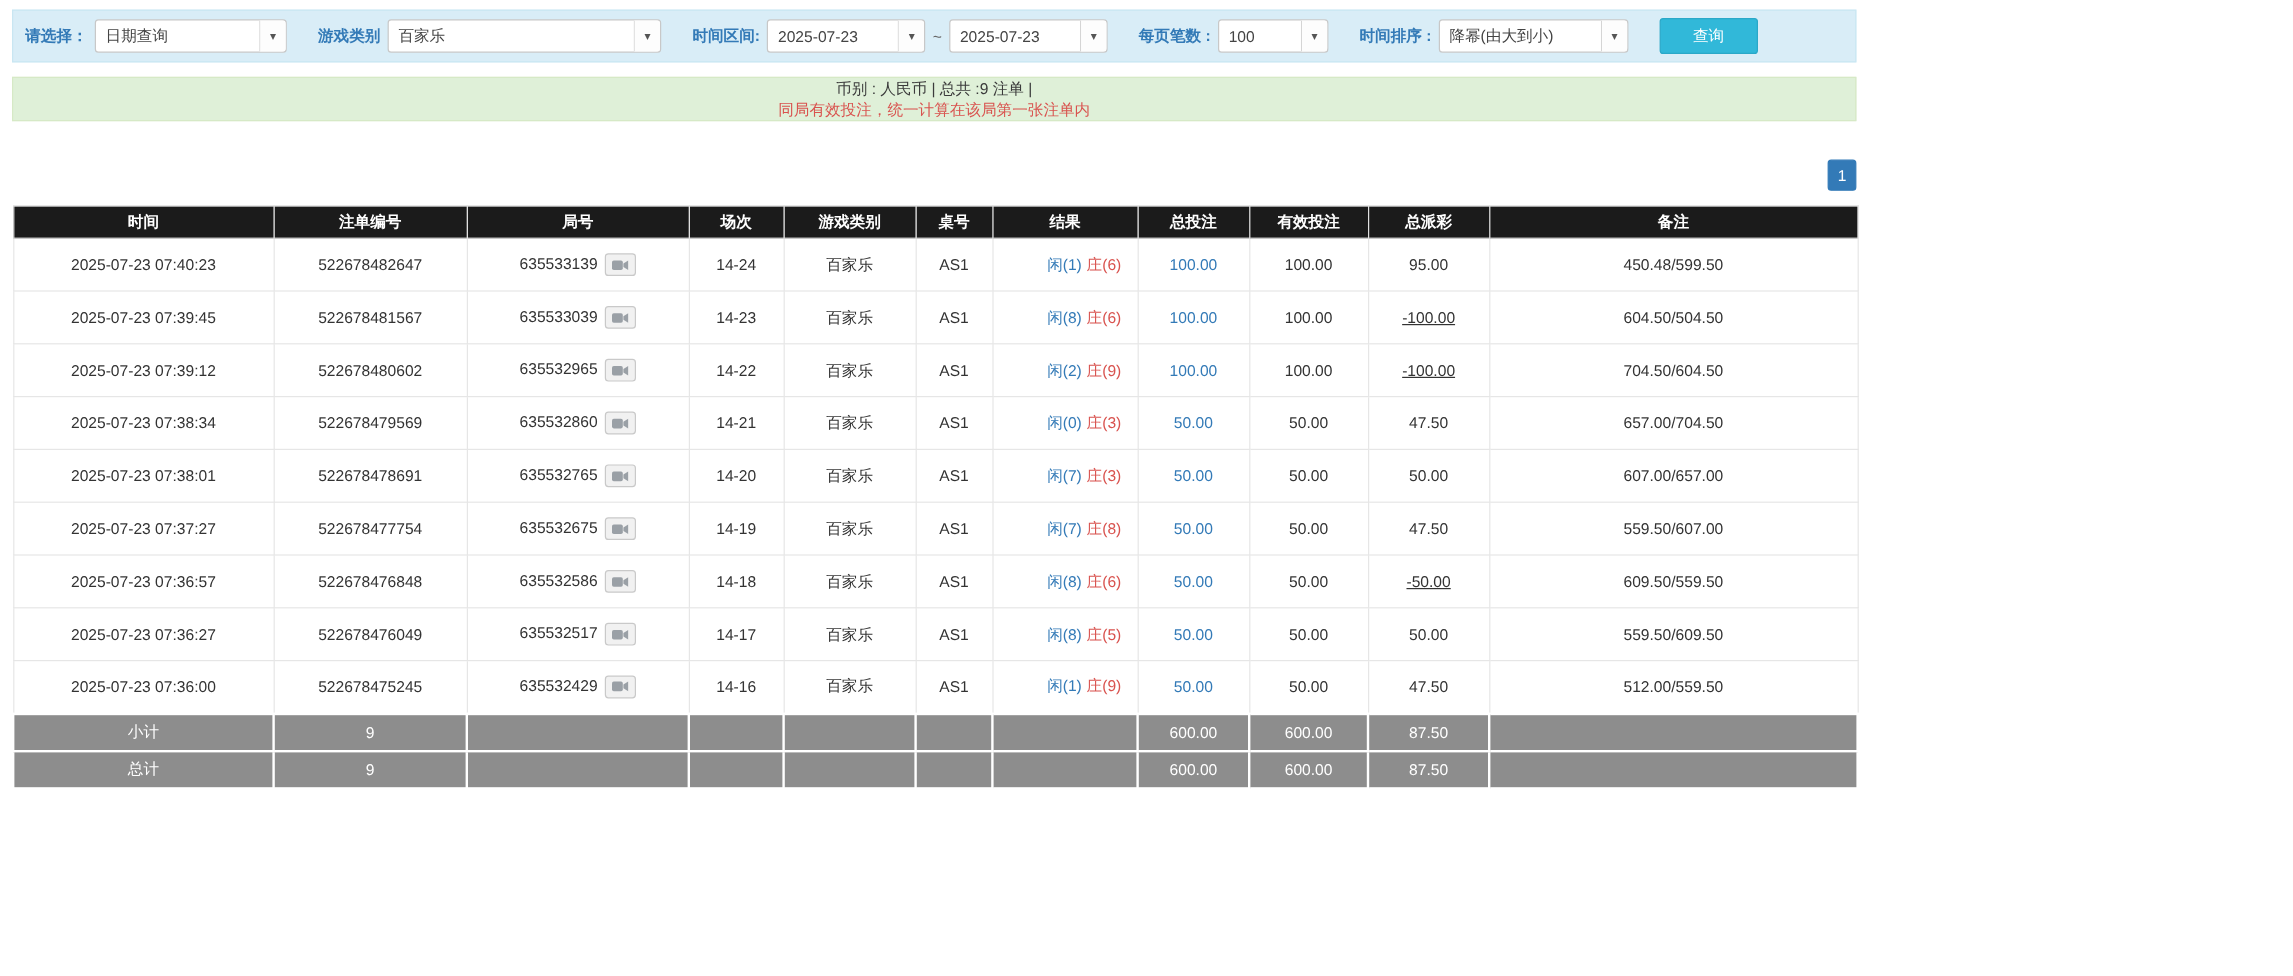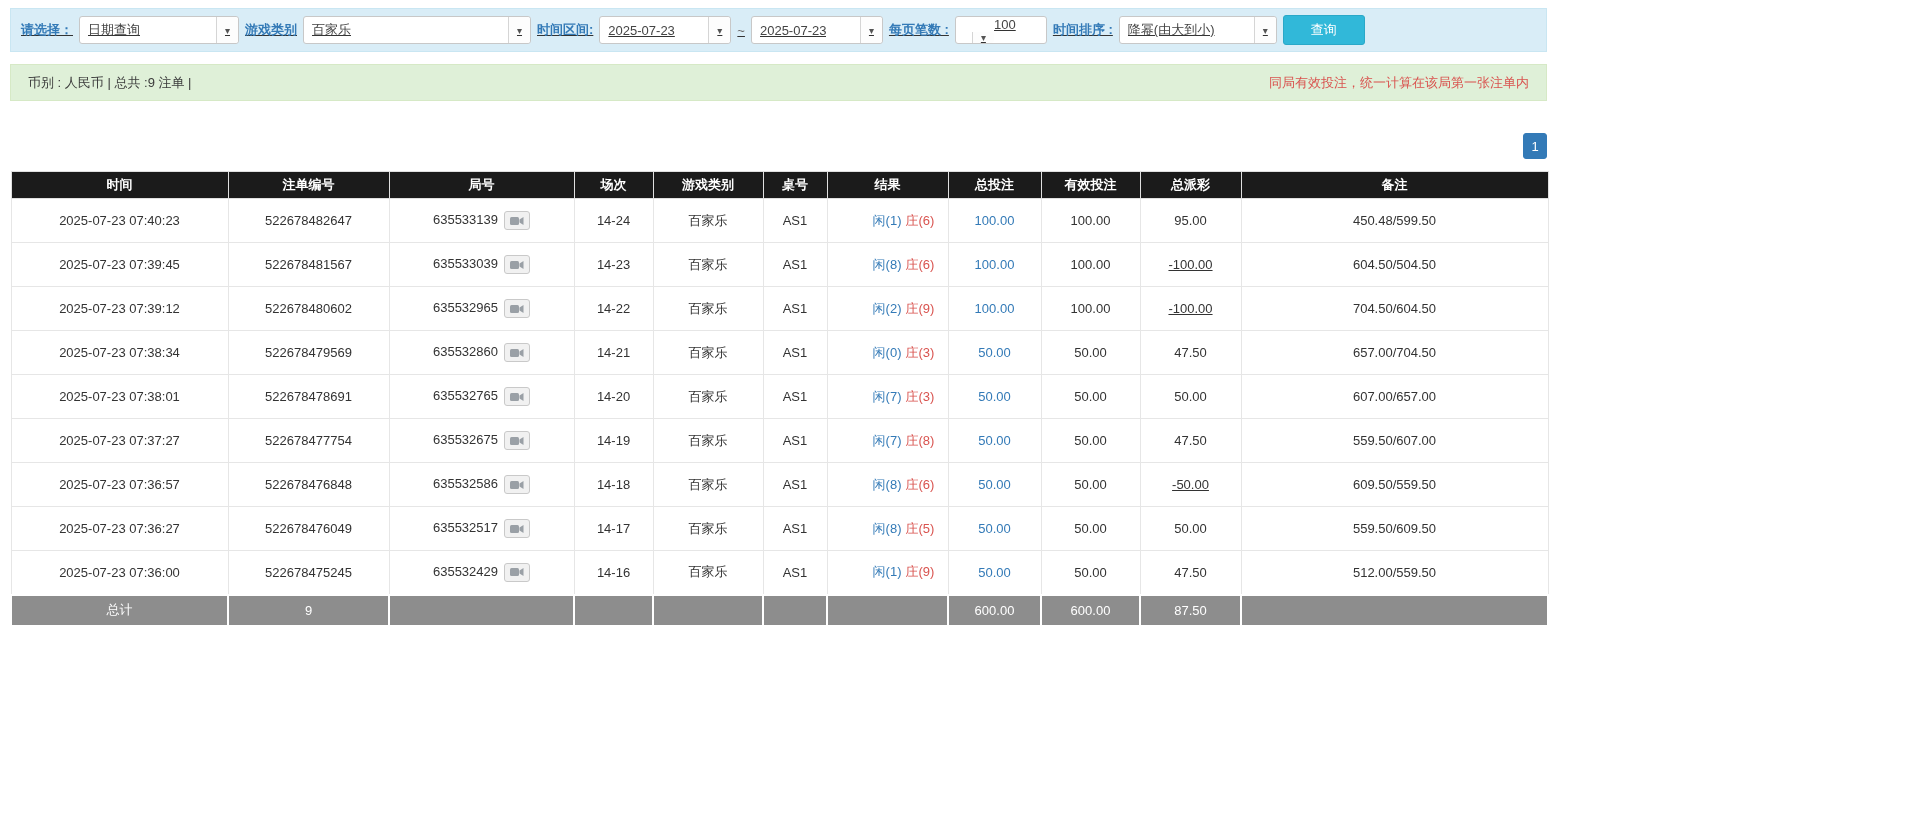--- a/index.html
+++ b/index.html
@@ -13,50 +13,51 @@
   .content { width: 1537px; margin: 8px 0 0 10px; }
 
   
   .filter-bar {
     background: #d9edf7;
     border: 1px solid #c9e6f2;
     height: 44px;
     display: flex; align-items: center;
     padding: 0 10px;
   }
-  .fgroup { display: flex; align-items: center; margin-right: 6px; text-decoration: underline; }
+  .fgroup { display: flex; align-items: center; margin-right: 26px; }
   .flabel { color: #337ab7; font-weight: bold; margin-right: 6px; white-space: nowrap; }
   .tilde { color: #666; margin: 0 6px; }
   .select {
     background: #fff; border: 1px solid #c8c8c8; border-radius: 3px;
     height: 28px; display: inline-flex; align-items: center;
     justify-content: space-between; padding-left: 8px; cursor: pointer;
     color: #444;
   }
   .select .sel-val { white-space: nowrap; overflow: hidden; }
   .caret-box {
     width: 22px; align-self: stretch; border-left: 1px solid #d5d5d5;
     display: flex; align-items: center; justify-content: center;
     color: #555; margin-left: 8px; font-size: 10px; background: #fdfdfd;
     border-radius: 0 3px 3px 0;
   }
   .w130 { width: 160px; } .w200 { width: 228px; } .w120 { width: 132px; }
-  .w90  { width: 92px; flex-direction: column; }  .w160 { width: 158px; }
+  .w90  { width: 92px; }  .w160 { width: 158px; }
   .search-btn {
     background: #31b8d9; color: #fff; border: 1px solid #2aa8c8;
     border-radius: 3px; height: 30px; padding: 0 27px; font-size: 13px;
     cursor: pointer; font-family: inherit;
   }
 
   
   .status-bar {
     background: #dff0d8; border: 1px solid #d6e9c6;
     margin-top: 12px; height: 37px;
     display: flex; align-items: center; justify-content: space-between;
-    padding: 0 17px;
+    padding: 0 2px;
+    flex-direction: column;
   }
   .status-left  { color: #3b3b3b; }
   .status-right { color: #d9534f; }
 
   
   .pagination-row { display: flex; justify-content: flex-end; margin: 32px 0 12px 0; }
   .page-btn {
     background: #337ab7; border: 1px solid #337ab7; color: #fff;
     min-width: 24px; height: 26px; padding: 0 7px; border-radius: 3px;
     display: inline-flex; align-items: center; justify-content: center;
@@ -363,29 +364,42 @@
           <td>AS1</td>
           <td><span class="player">闲(1)</span><span class="banker">庄(9)</span></td>
           <td><a class="link">50.00</a></td>
           <td>50.00</td>
           <td>47.50</td>
           <td>512.00/559.50</td>
         </tr>
       </tbody>
       <tfoot>
         <tr>
-          <td>总计</td>
+          <td>小计</td>
           <td>9</td>
           <td></td>
           <td></td>
           <td></td>
           <td></td>
           <td></td>
           <td>600.00</td>
           <td>600.00</td>
           <td>87.50</td>
           <td></td>
         </tr>
+        <tr>
+          <td>总计</td>
+          <td>9</td>
+          <td></td>
+          <td></td>
+          <td></td>
+          <td></td>
+          <td></td>
+          <td>600.00</td>
+          <td>600.00</td>
+          <td>87.50</td>
+          <td></td>
+        </tr>
       </tfoot>
     </table>
 
   </div>
 </div>
 
 </body></html>

